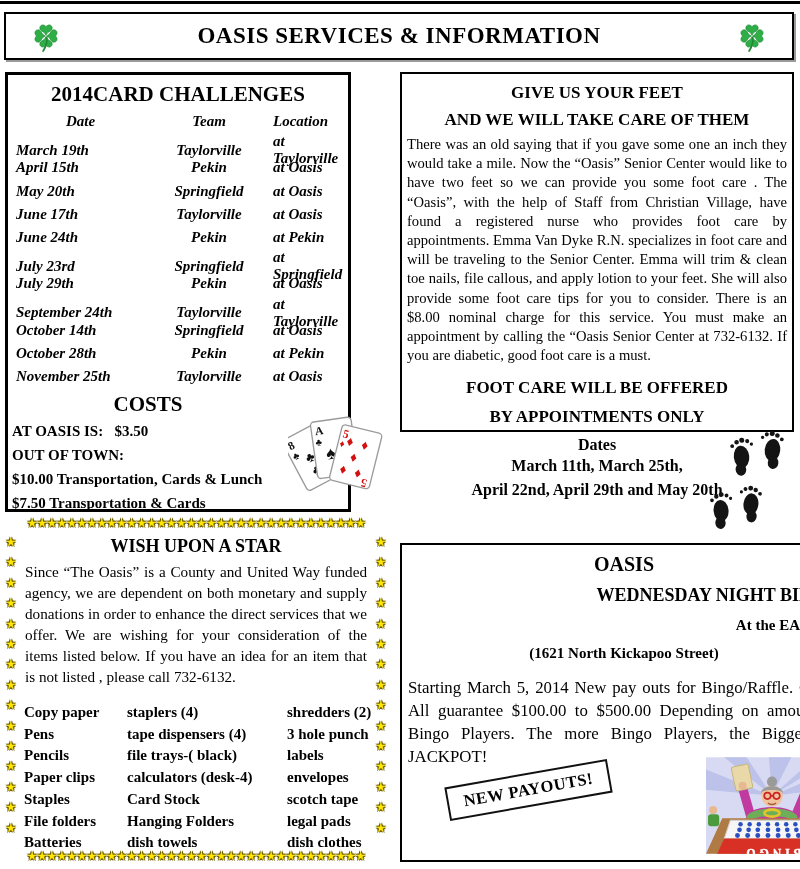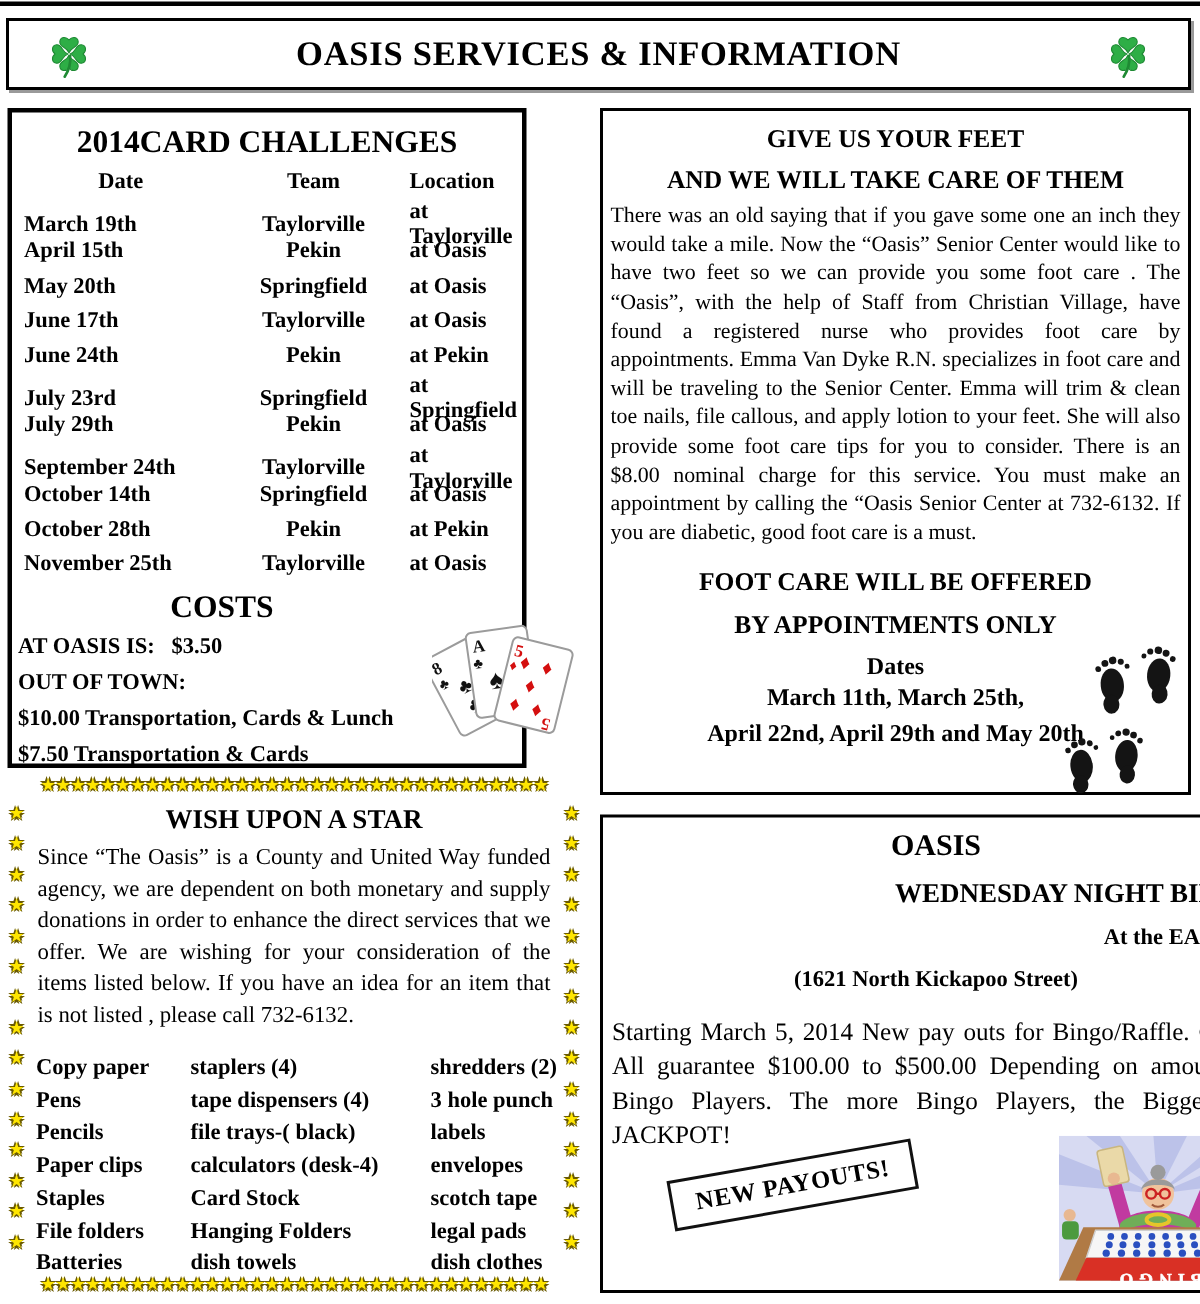--- a/index.html
+++ b/index.html
@@ -21,32 +21,32 @@
   .clover{width:36px;height:40px;flex:0 0 auto;}
 
   
   .card-box{
     position:absolute;left:5px;top:72px;width:346px;height:440px;
     border:3px solid #000;box-sizing:border-box;background:#fff;
   }
   .card-title{text-align:center;font-size:21px;font-weight:bold;margin-top:7px;}
   .ctable{margin-top:3px;}
   .tr{display:grid;grid-template-columns:145px 112px 1fr;height:23.2px;align-items:center;
-      font-weight:bold;font-size:15px;}
+      font-weight:bold;font-size:15px;font-style:italic;}
   .td.d{padding-left:8px;}
   .td.t{text-align:center;}
   .td.l{padding-left:8px;}
   .th.d{text-align:center;padding-left:0;}
   .costs-heading{width:280px;text-align:center;font-size:21px;font-weight:bold;margin:4px 0 2px 0;}
   .costs-line{font-size:15px;font-weight:bold;padding-left:4px;line-height:24px;white-space:pre-wrap;}
   .cards-img{position:absolute;left:280px;top:333px;width:98px;height:94px;}
 
   
   .feet-box{
-    position:absolute;left:400px;top:72px;width:394px;height:458px;
+    position:absolute;left:400px;top:72px;width:394px;height:360px;
     border:2px solid #000;box-sizing:border-box;background:#fff;padding:0 5px;
   }
   .feet-t1{text-align:center;font-weight:bold;font-size:17px;margin-top:9px;}
   .feet-t2{text-align:center;font-weight:bold;font-size:17px;margin-top:7px;}
   .feet-body{font-size:14.6px;line-height:19.2px;text-align:justify;margin-top:5px;}
   .offer1{text-align:center;font-weight:bold;font-size:17px;margin-top:13px;}
   .offer2{text-align:center;font-weight:bold;font-size:17px;margin-top:9px;}
   .dates-label{text-align:center;font-weight:bold;font-size:16px;margin-top:9px;}
   .dates-line{text-align:center;font-weight:bold;font-size:16px;line-height:24px;}
   .footprints-1{position:absolute;right:6px;top:352px;width:58px;height:50px;}

